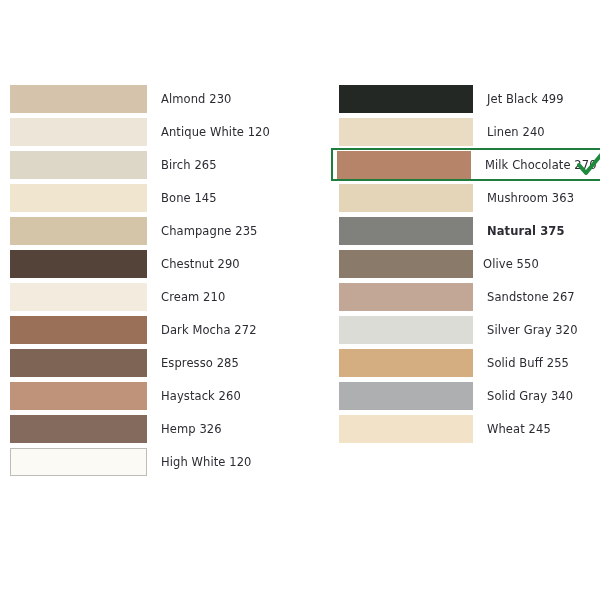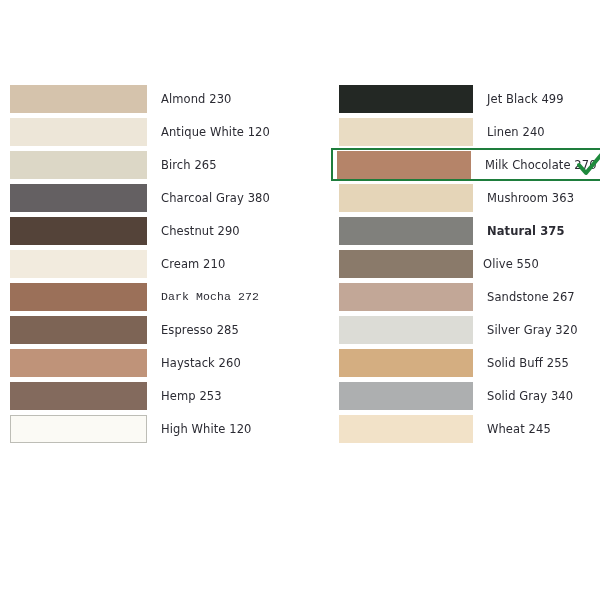--- a/index.html
+++ b/index.html
@@ -91,46 +91,50 @@
       </div>
       <div class="swatch-row">
         <div class="swatch-chip" style="background: rgb(237, 230, 216);"></div>
         <span class="swatch-label" style="color: rgb(43, 43, 51);">Antique White 120</span>
       </div>
       <div class="swatch-row">
         <div class="swatch-chip" style="background: rgb(220, 215, 198);"></div>
         <span class="swatch-label" style="color: rgb(43, 43, 51);">Birch 265</span>
       </div>
       <div class="swatch-row">
-        <div class="swatch-chip" style="background: rgb(100, 96, 98);"></div>
-        <span class="swatch-label" style="color: rgb(43, 43, 51);">Charcoal Gray 380</span>
+        <div class="swatch-chip" style="background: rgb(240, 230, 208);"></div>
+        <span class="swatch-label" style="color: rgb(43, 43, 51);">Bone 145</span>
+      </div>
+      <div class="swatch-row">
+        <div class="swatch-chip" style="background: rgb(212, 197, 169);"></div>
+        <span class="swatch-label" style="color: rgb(43, 43, 51);">Champagne 235</span>
       </div>
       <div class="swatch-row">
         <div class="swatch-chip" style="background: rgb(84, 67, 57);"></div>
         <span class="swatch-label" style="color: rgb(43, 43, 51);">Chestnut 290</span>
       </div>
       <div class="swatch-row">
         <div class="swatch-chip" style="background: rgb(242, 235, 222);"></div>
         <span class="swatch-label" style="color: rgb(43, 43, 51);">Cream 210</span>
       </div>
       <div class="swatch-row">
         <div class="swatch-chip" style="background: rgb(155, 112, 89);"></div>
-        <span class="swatch-label" style="color: rgb(43, 43, 51); font-family: Liberation Mono, monospace;">Dark Mocha 272</span>
+        <span class="swatch-label" style="color: rgb(43, 43, 51);">Dark Mocha 272</span>
       </div>
       <div class="swatch-row">
         <div class="swatch-chip" style="background: rgb(125, 100, 85);"></div>
         <span class="swatch-label" style="color: rgb(43, 43, 51);">Espresso 285</span>
       </div>
       <div class="swatch-row">
         <div class="swatch-chip" style="background: rgb(191, 147, 121);"></div>
         <span class="swatch-label" style="color: rgb(43, 43, 51);">Haystack 260</span>
       </div>
       <div class="swatch-row">
         <div class="swatch-chip" style="background: rgb(131, 106, 93);"></div>
-        <span class="swatch-label" style="color: rgb(43, 43, 51);">Hemp 253</span>
+        <span class="swatch-label" style="color: rgb(43, 43, 51);">Hemp 326</span>
       </div>
       <div class="swatch-row">
         <div class="swatch-chip bordered" style="background: rgb(251, 250, 245);"></div>
         <span class="swatch-label" style="color: rgb(43, 43, 51);">High White 120</span>
       </div>
     </div>
   <div class="column column-right">
       <div class="swatch-row">
         <div class="swatch-chip" style="background: rgb(35, 40, 36);"></div>
         <span class="swatch-label" style="color: rgb(43, 43, 51);">Jet Black 499</span>

